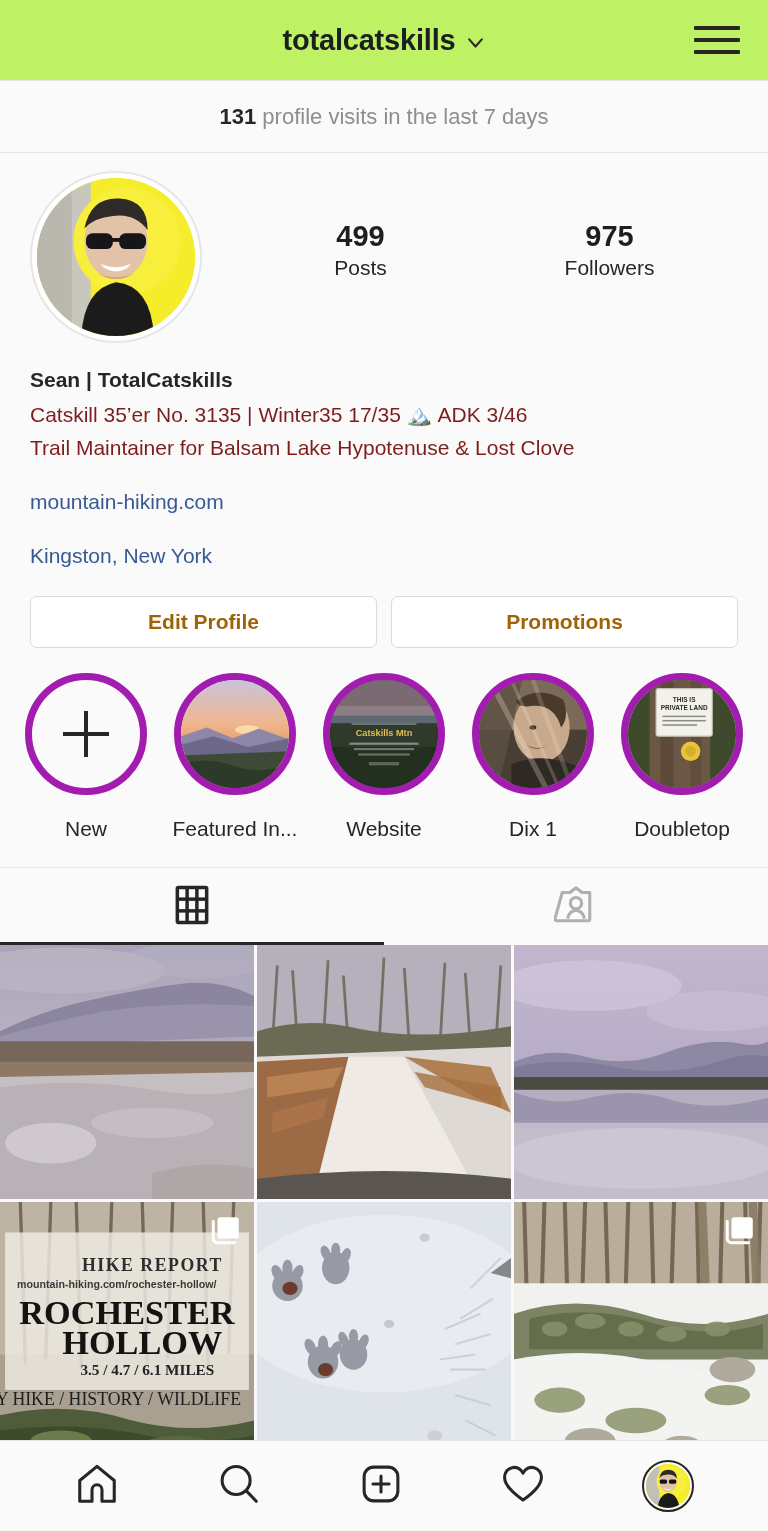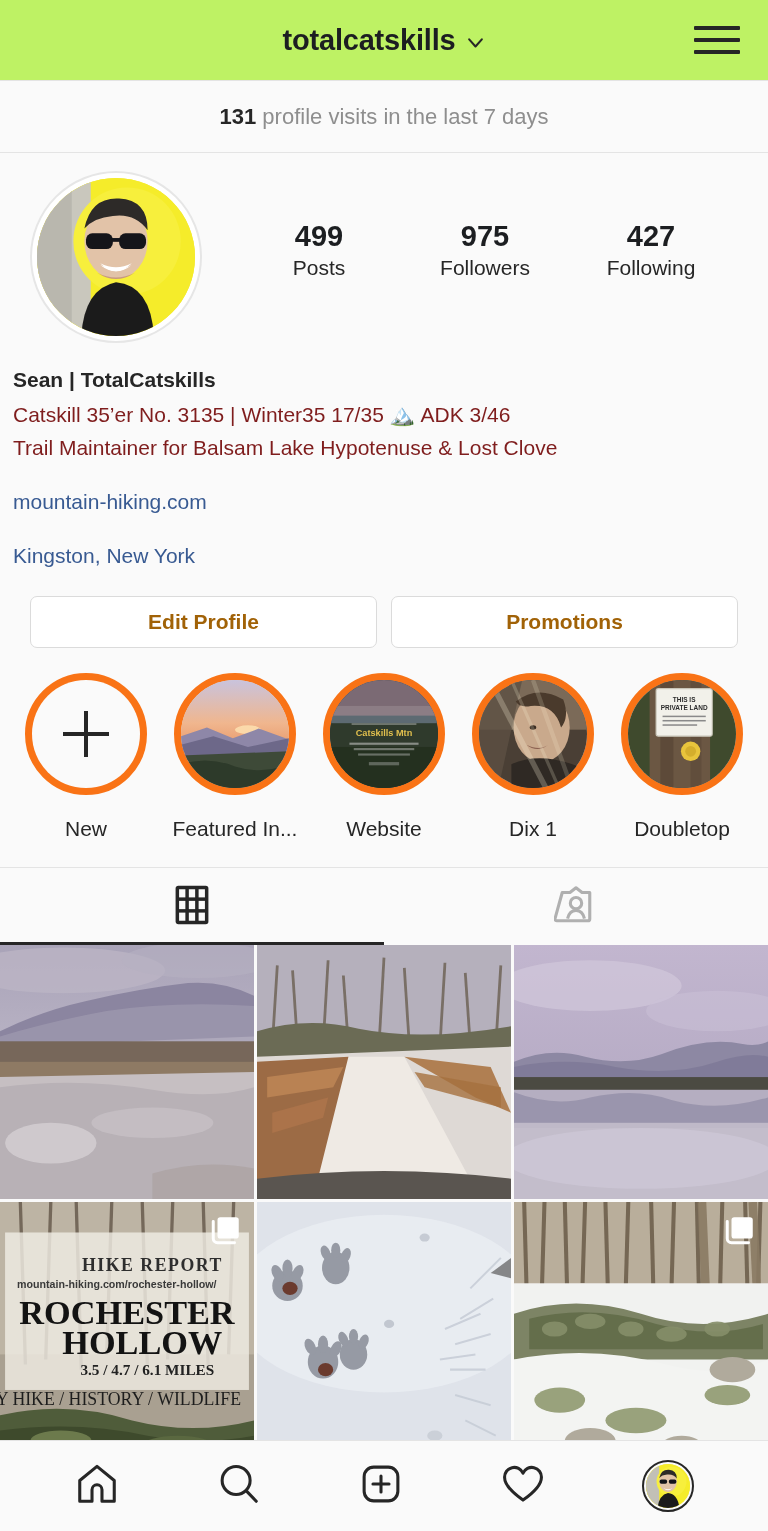--- a/index.html
+++ b/index.html
@@ -132,21 +132,21 @@
     line-height: 1.18;
   }
   .stat-label {
     font-size: 21px;
     color: #262626;
     margin-top: 3px;
   }
 
   
   .bio {
-    padding: 22px 30px 0 13px;
+    padding: 22px 30px 0 30px;
     line-height: 1.43;
   }
   .bio-name {
     font-size: 21px;
     font-weight: bold;
     color: #262626;
     margin-bottom: 5px;
   }
   .bio-line {
     font-size: 21px;
@@ -194,23 +194,23 @@
   .hl {
     width: 128px;
     display: flex;
     flex-direction: column;
     align-items: center;
   }
   .hl-ring {
     width: 122px;
     height: 122px;
     border-radius: 50%;
-    border: 2px solid #f97316;
+    border: 2px solid #a21caf;
     padding: 5px;
-    background: #f97316;
+    background: #a21caf;
   }
   .hl-img {
     width: 100%;
     height: 100%;
     border-radius: 50%;
     overflow: hidden;
     background: #ddd;
     position: relative;
   }
   .hl-img svg { display: block; width: 100%; height: 100%; }
@@ -363,24 +363,20 @@
       </div>
     </div>
     <div class="stats">
       <div class="stat">
         <div class="stat-num">499</div>
         <div class="stat-label">Posts</div>
       </div>
       <div class="stat">
         <div class="stat-num">975</div>
         <div class="stat-label">Followers</div>
-      </div>
-      <div class="stat">
-        <div class="stat-num">427</div>
-        <div class="stat-label">Following</div>
       </div>
     </div>
   </div>
 
   <div class="bio">
     <div class="bio-name">Sean | TotalCatskills</div>
     <div class="bio-line">Catskill 35’er No. 3135 | Winter35 17/35 🏔️ ADK 3/46</div>
     <div class="bio-line">Trail Maintainer for Balsam Lake Hypotenuse &amp; Lost Clove</div>
     <a class="bio-link">mountain-hiking.com</a>
     <a class="bio-link">Kingston, New York</a>

